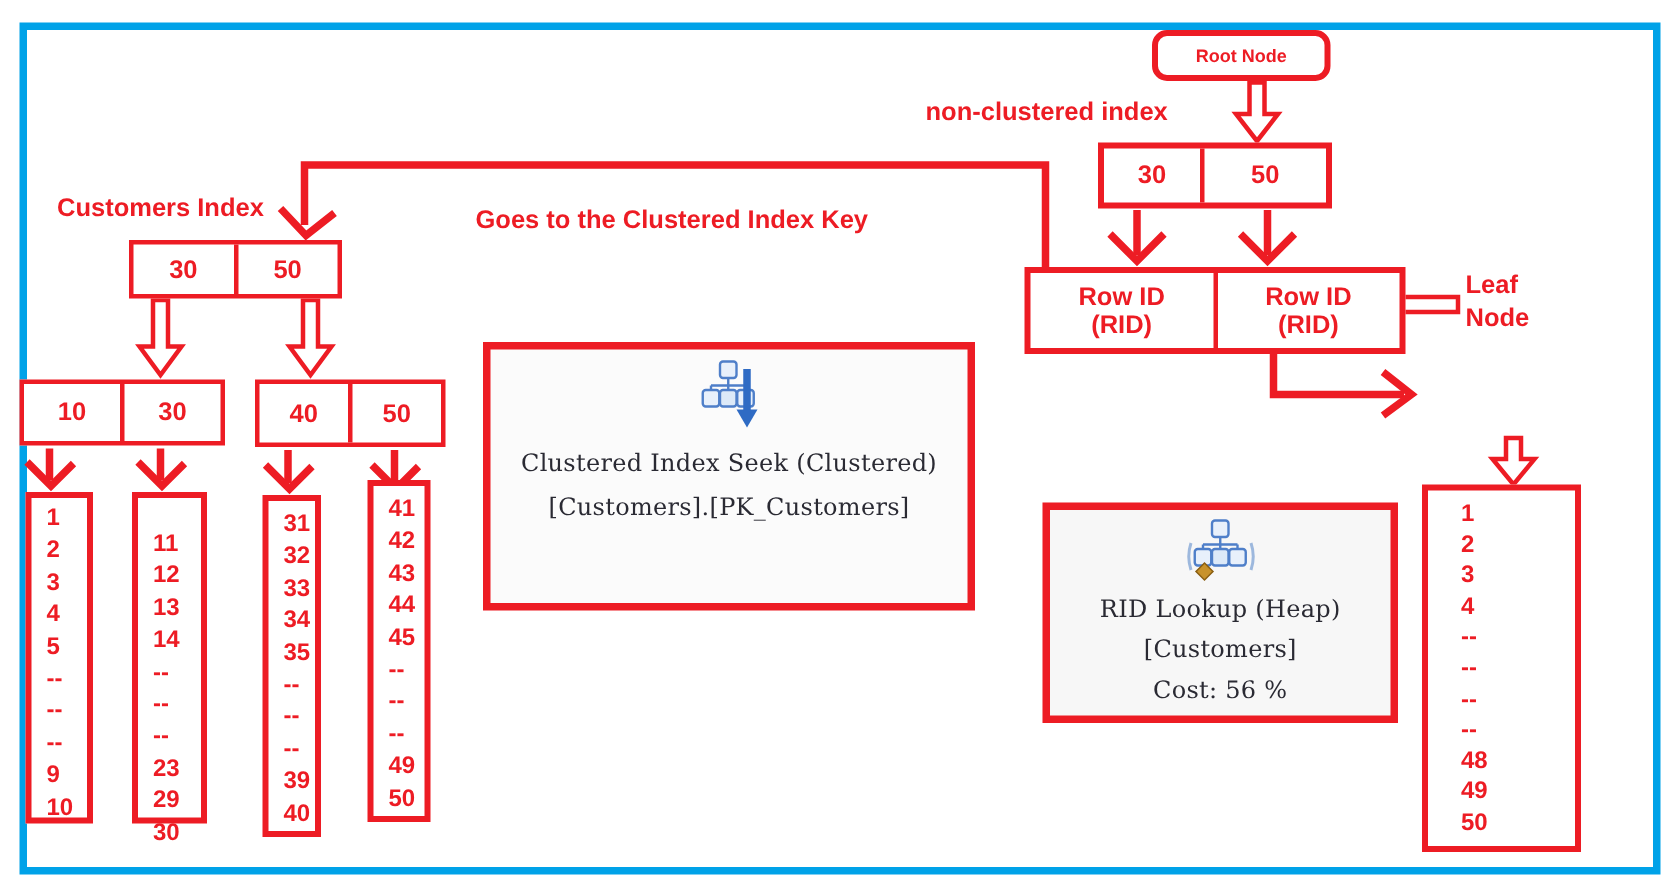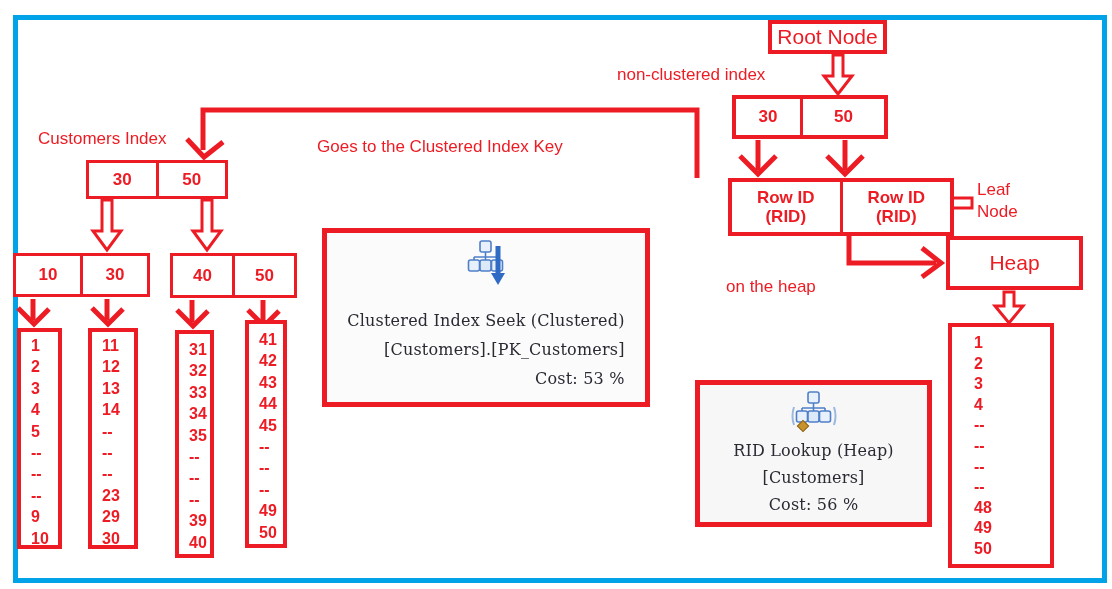--- a/index.html
+++ b/index.html
@@ -5,21 +5,21 @@
   html,body{margin:0;padding:0;background:#fff;}
   .canvas{
     position:relative;width:1112px;height:589px;background:#ffffff;
     font-family:"Liberation Sans",sans-serif;overflow:hidden;
   }
   .frame{
     position:absolute;left:13px;top:15px;width:1084px;height:558px;
     border:5px solid #00A2E8;
   }
   .lbl{
-    position:absolute;color:#ED1C24;font-weight:normal;font-size:17px;
+    position:absolute;color:#ED1C24;font-weight:bold;font-size:17px;
     line-height:21px;white-space:nowrap;
   }
   .rbox{
     position:absolute;border:4px solid #ED1C24;background:#fff;
     box-sizing:border-box;display:flex;align-items:center;justify-content:center;
   }
   .cells{padding:0;}
   .cells .cell{
     flex:1;display:flex;align-items:center;justify-content:center;
     color:#ED1C24;font-weight:bold;font-size:17px;height:100%;
@@ -32,21 +32,21 @@
     display:flex;flex-direction:column;justify-content:flex-start;
   }
   .numcol div{padding-left:10px;height:21.4px;line-height:21.4px;}
   .heapcol div{padding-left:22px;height:20.6px;line-height:20.6px;}
   .planbox{
     position:absolute;border:5px solid #ED1C24;background:#fbfbfb;box-sizing:border-box;
     display:flex;flex-direction:column;align-items:center;
     font-family:"DejaVu Serif",serif;color:#2a2a33;
   }
   .planbox .ptxt{text-align:center;letter-spacing:0.2px;}
-  .boxtitle{color:#ED1C24;font-weight:normal;font-size:21px;}
+  .boxtitle{color:#ED1C24;font-weight:bold;font-size:12px;border-radius:10px;}
   svg.overlay{position:absolute;left:0;top:0;pointer-events:none;}
   .arrow-stroke{stroke:#ED1C24;fill:none;}
   .arrow-hollow{stroke:#ED1C24;fill:#ffffff;}
 </style>
 </head>
 <body>
 
 <div class="canvas">
 
   <div class="frame"></div>
@@ -105,21 +105,21 @@
       <div>2</div>
       <div>3</div>
       <div>4</div>
       <div>5</div>
       <div>--</div>
       <div>--</div>
       <div>--</div>
       <div>9</div>
       <div>10</div>
     </div>
-  <div class="numcol" style="left:88px;top:328px;width:50px;height:221px;padding-top:3px;">
+  <div class="numcol" style="left:88px;top:328px;width:50px;height:221px;padding-top:20px;">
       <div>11</div>
       <div>12</div>
       <div>13</div>
       <div>14</div>
       <div>--</div>
       <div>--</div>
       <div>--</div>
       <div>23</div>
       <div>29</div>
       <div>30</div>
@@ -154,73 +154,70 @@
   <div class="planbox" style="left:322px;top:228px;width:328px;height:179px;">
     <svg width="42" height="50" viewBox="0 0 42 50" style="margin-top:7px;">
       <rect x="15" y="1" width="11" height="11" rx="2" fill="#e8f0fb" stroke="#4f7fc9" stroke-width="1.6"></rect>
       <path d="M20.5 12 L20.5 17 M9 17 L32 17 M9 17 L9 20 M20.5 17 L20.5 20 M32 17 L32 20" stroke="#4f7fc9" stroke-width="1.6" fill="none"></path>
       <rect x="3.5" y="20" width="11" height="11" rx="2" fill="#e8f0fb" stroke="#4f7fc9" stroke-width="1.6"></rect>
       <rect x="15" y="20" width="11" height="11" rx="2" fill="#dce9f8" stroke="#4f7fc9" stroke-width="1.6"></rect>
       <rect x="26.5" y="20" width="11" height="11" rx="2" fill="#e8f0fb" stroke="#4f7fc9" stroke-width="1.6"></rect>
       <path d="M33 6 L33 34" stroke="#2f6bc4" stroke-width="5"></path>
       <polygon points="26,33 40,33 33,45" fill="#2f6bc4"></polygon>
     </svg>
-    <div class="ptxt" style="margin-top:16px;font-size:16px;line-height:29px;text-align:right;">
+    <div class="ptxt" style="margin-top:4px;font-size:16px;line-height:29px;">
       <div>Clustered Index Seek (Clustered)</div>
       <div>[Customers].[PK_Customers]</div>
-      <div>Cost: 53 %</div>
     </div>
   </div>
 
   <div class="rbox boxtitle" style="left:768px;top:20px;width:119px;height:34px;">Root Node</div>
 
   <div class="lbl" style="left:617px;top:64px;">non-clustered index</div>
 
   <div class="rbox cells" style="left:732px;top:95px;width:156px;height:44px;">
     <div class="cell" style="flex:0 0 64px;">30</div>
     <div class="cell">50</div>
   </div>
 
-  <div class="rbox cells" style="left:728px;top:178px;width:226px;height:58px;">
+  <div class="rbox cells" style="left:683px;top:178px;width:254px;height:58px;">
     <div class="cell cell-lines">
       <div>Row ID</div>
       <div>(RID)</div>
     </div>
     <div class="cell cell-lines">
       <div>Row ID</div>
       <div>(RID)</div>
     </div>
   </div>
 
   <div class="lbl" style="left:977px;top:179px;line-height:22px;">
     <div>Leaf</div>
     <div>Node</div>
   </div>
 
-  <div class="rbox boxtitle" style="left:946px;top:236px;width:137px;height:54px;">Heap</div>
 
   <div class="lbl" style="left:726px;top:276px;">
-    <div>on the heap</div>
   </div>
 
   <div class="numcol heapcol" style="left:948px;top:323px;width:106px;height:245px;padding-top:6px;">
       <div>1</div>
       <div>2</div>
       <div>3</div>
       <div>4</div>
       <div>--</div>
       <div>--</div>
       <div>--</div>
       <div>--</div>
       <div>48</div>
       <div>49</div>
       <div>50</div>
     </div>
 
-  <div class="planbox" style="left:695px;top:335px;width:237px;height:147px;background:#f7f7f7;margin-top:45px;">
+  <div class="planbox" style="left:695px;top:335px;width:237px;height:147px;background:#f7f7f7;">
     <svg width="46" height="44" viewBox="0 0 46 44" style="margin-top:6px;">
       <rect x="17" y="1" width="11" height="11" rx="2" fill="#e8f0fb" stroke="#4f7fc9" stroke-width="1.6"></rect>
       <path d="M22.5 12 L22.5 17 M11 17 L34 17 M11 17 L11 20 M22.5 17 L22.5 20 M34 17 L34 20" stroke="#4f7fc9" stroke-width="1.6" fill="none"></path>
       <rect x="5.5" y="20" width="11" height="11" rx="2" fill="#e8f0fb" stroke="#4f7fc9" stroke-width="1.6"></rect>
       <rect x="17" y="20" width="11" height="11" rx="2" fill="#dce9f8" stroke="#4f7fc9" stroke-width="1.6"></rect>
       <rect x="28.5" y="20" width="11" height="11" rx="2" fill="#e8f0fb" stroke="#4f7fc9" stroke-width="1.6"></rect>
       <path d="M3 16 Q0 25 3 34 M43 16 Q46 25 43 34" stroke="#9db8dd" stroke-width="2" fill="none"></path>
       <rect x="8" y="31" width="8" height="8" transform="rotate(45 12 35)" fill="#c8922b" stroke="#8a5f12" stroke-width="1"></rect>
     </svg>
     <div class="ptxt" style="margin-top:2px;font-size:16px;line-height:27px;">

